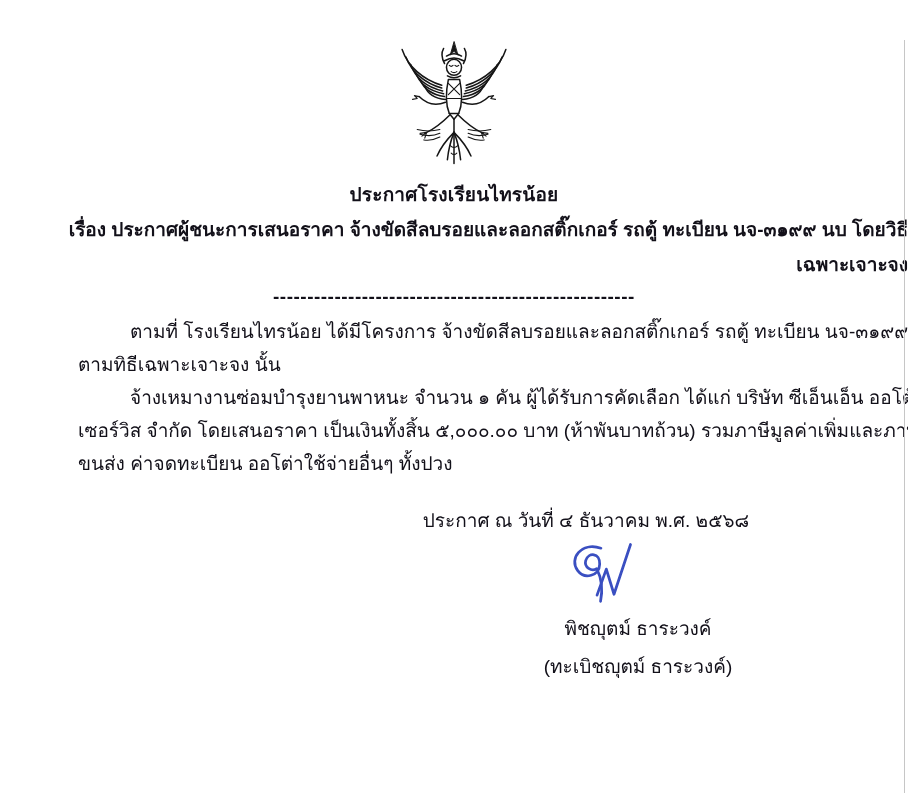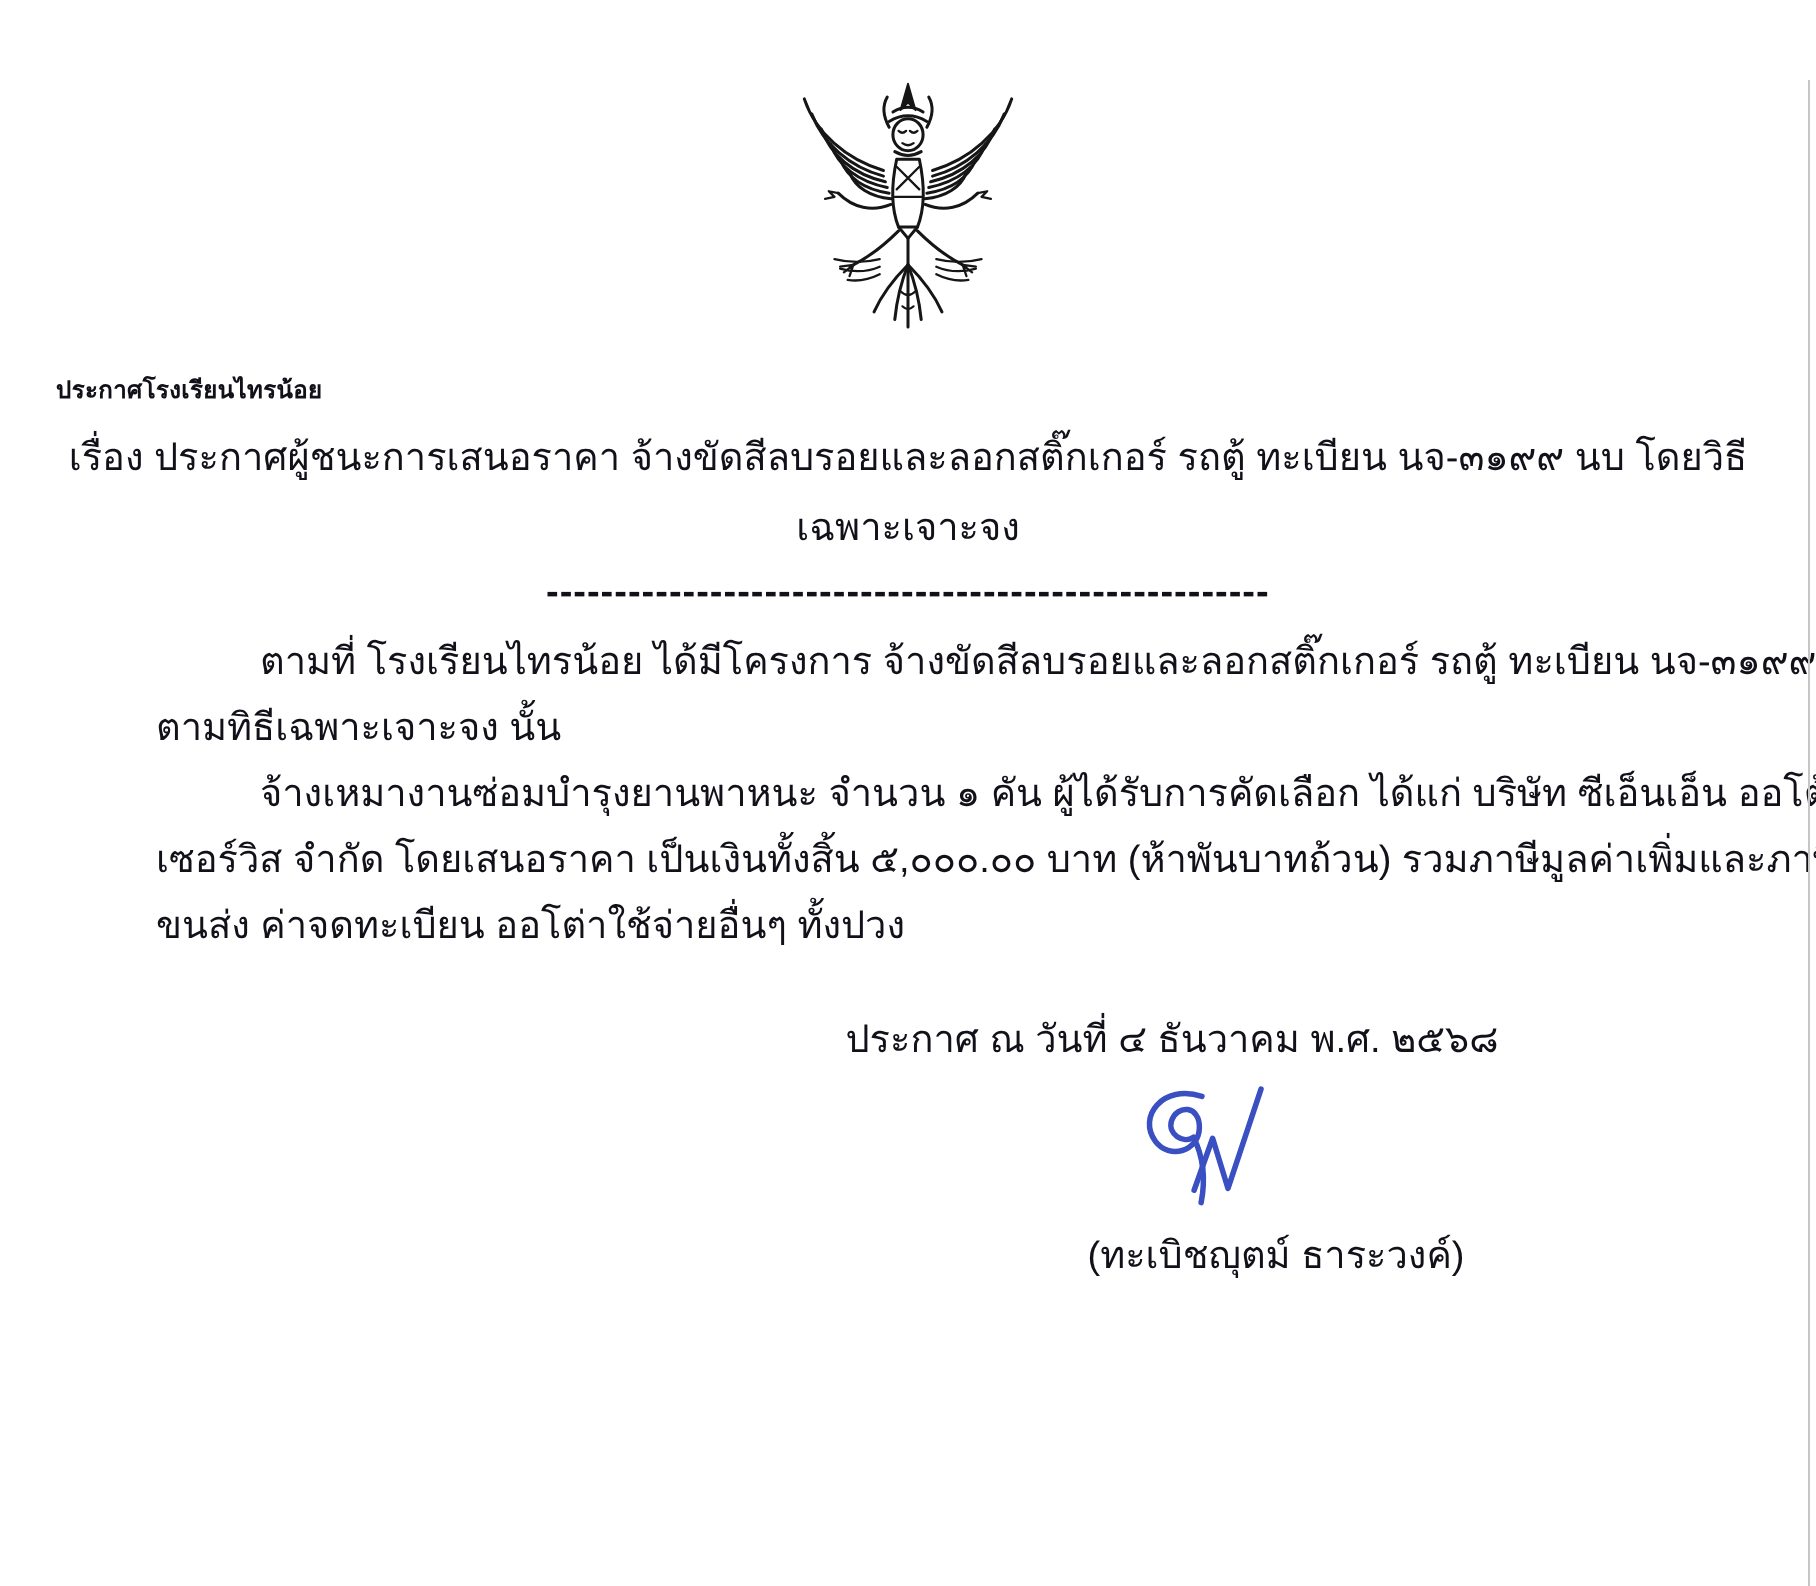--- a/index.html
+++ b/index.html
@@ -8,26 +8,25 @@
     font-family:"Liberation Sans","DejaVu Sans",sans-serif;
     color:#121019;
   }
   .page{position:relative;width:908px;height:793px;background:#fff;}
   .page-edge{position:absolute;left:904px;top:0;width:1px;height:793px;background:#c6c6c6;}
 
   .emblem-wrap{width:124px;height:132px;margin:40px auto 6px auto;}
   .emblem-wrap svg{width:124px;height:132px;display:block;}
 
   .doc-title{
-    text-align:left;font-weight:bold;font-size:12px;line-height:34px;
+    text-align:center;font-weight:bold;font-size:19px;line-height:34px;
     letter-spacing:.2px;
-    padding-left:28px;
   }
   .subject-line{
-    text-align:center;font-weight:normal;font-size:19px;line-height:35px;
+    text-align:right;font-weight:bold;font-size:19px;line-height:35px;
   }
   .separator-wrap{
     width:362px;margin:0 auto;height:33px;line-height:30px;
     overflow:hidden;white-space:nowrap;text-align:left;
     font-size:19px;font-weight:bold;letter-spacing:.5px;
   }
   .body-text{margin:0 76px 0 78px;}
   .body-line{font-size:19px;line-height:33px;white-space:nowrap;}
   .indent{padding-left:52px;}
 
@@ -126,17 +125,18 @@
 
   <div class="date-line">ประกาศ ณ วันที่  ๔ ธันวาคม พ.ศ. ๒๕๖๘</div>
 
   <div class="sig-block">
     <div class="sig-image">
       <svg width="110" height="70" viewBox="0 0 100 66" fill="none" stroke="#3a4fc1" stroke-width="2.6" stroke-linecap="round" stroke-linejoin="round">
         <path d="M56,8 C38,1 25,16 33,28 C39,37 53,34 54,23 C55,12 44,11 41,19 C39,25 46,30 51,27 C55,36 56,46 53,58"></path>
         <path d="M50,52 L60,28 L66,52 L84,6"></path>
       </svg>
     </div>
+    <div class="sig-line">พิชญุตม์ ธาระวงค์</div>
     <div class="sig-line">(ทะเบิชญุตม์ ธาระวงค์)</div>
   </div>
 
   <div class="page-edge"></div>
 </div>
 
 </body></html>

